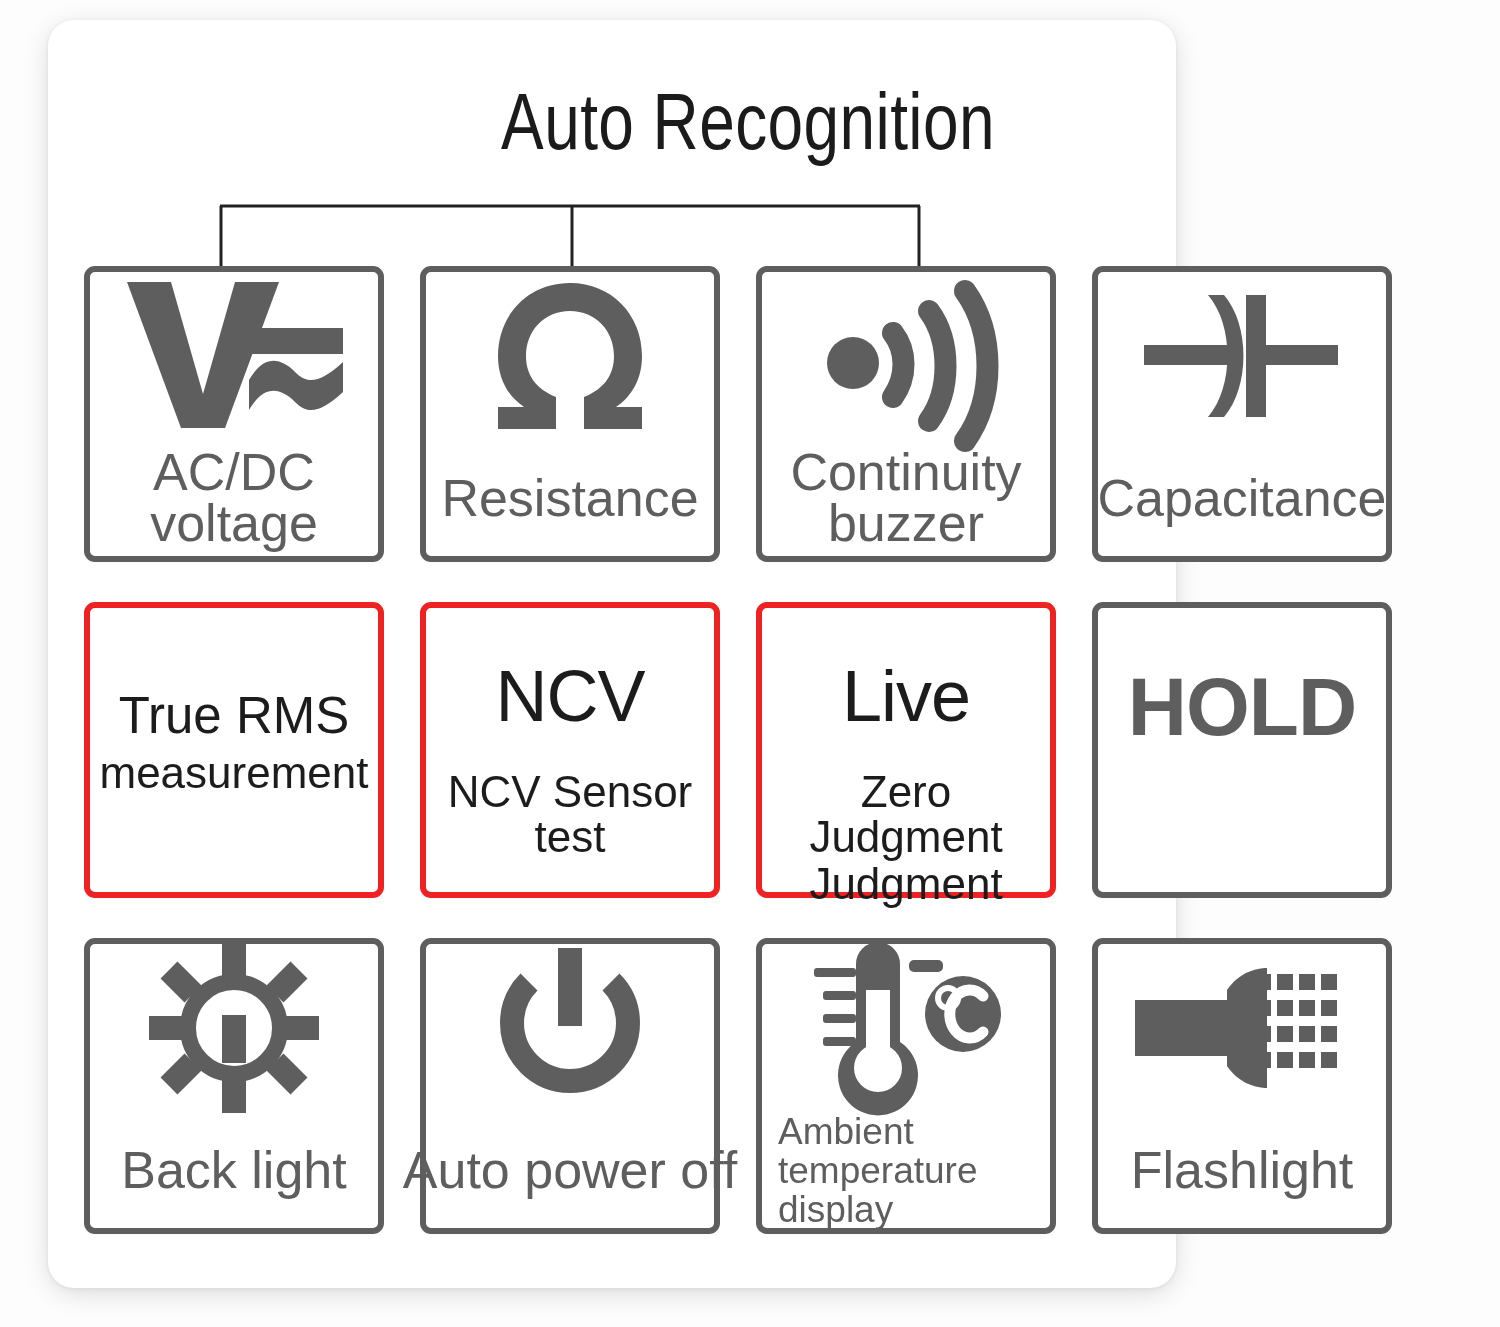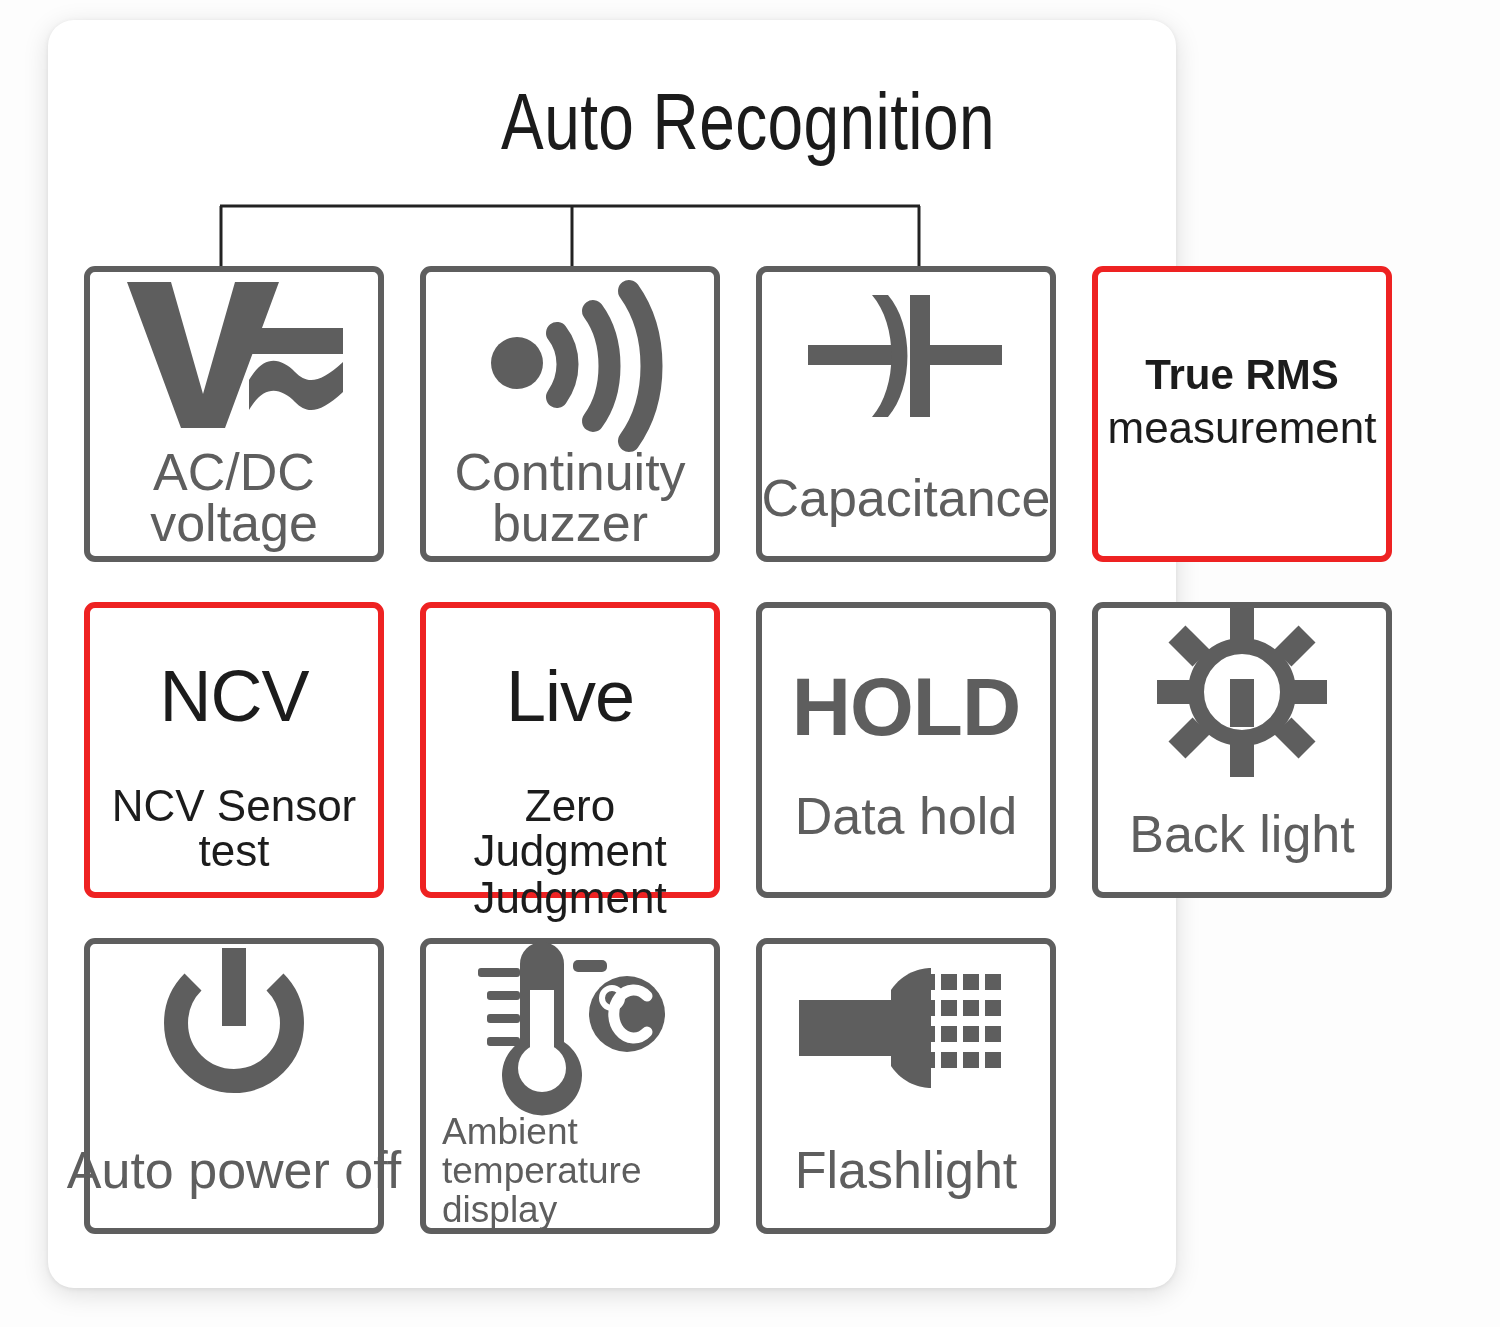--- a/index.html
+++ b/index.html
@@ -126,40 +126,40 @@
     margin-top: 52px;
     font-size: 72px;
     font-weight: 400;
     color: #1c1c1c;
     line-height: 1;
     letter-spacing: -1px;
     text-align: center;
     white-space: nowrap;
   }
   .card.textcard .big.thin {
-    font-weight: 700;
-    font-size: 42px;
+    font-weight: 400;
+    font-size: 51px;
     margin-top: 82px;
     letter-spacing: 0;
   }
   .card.textcard .big.gray {
     color: #5e5e5e;
     font-weight: 700;
     font-size: 82px;
     margin-top: 58px;
   }
   .card.textcard .sub {
     margin-top: 10px;
     font-size: 44px;
     font-weight: 400;
     color: #1c1c1c;
     line-height: 1.02;
     text-align: center;
   }
-  .card.textcard .sub.spaced { margin-top: 52px; }
+  .card.textcard .sub.spaced { margin-top: 38px; }
   .card.textcard .sub.gray {
     color: #5e5e5e;
     font-size: 52px;
     margin-top: 42px;
   }
 
   .small-label {
     font-size: 37px;
     line-height: 1.06;
     color: #5e5e5e;
@@ -194,20 +194,33 @@
             <rect x="130" y="52" width="94" height="26"></rect>
             <path d="M130,104 c14,-24 30,-24 46,-8 c12,12 24,12 48,-10 l0,30 c-24,22 -36,22 -48,10 c-16,-16 -32,-16 -46,8 Z"></path>
           </svg>
         </div>
         <div class="labels">
           <div class="label">AC/DC</div>
           <div class="label">voltage</div>
         </div>
       </div>
 
+      <div class="card">
+        <div class="icon-wrap">
+          <svg width="160" height="150" viewBox="0 0 160 150" fill="#5e5e5e">
+            <path d="M80,2 C122,2 152,34 152,75 C152,99 141,116 126,126 L152,126 L152,148 L94,148 L94,116
+                     C114,108 124,94 124,75 C124,50 106,30 80,30 C54,30 36,50 36,75 C36,94 46,108 66,116
+                     L66,148 L8,148 L8,126 L34,126 C19,116 8,99 8,75 C8,34 38,2 80,2 Z"></path>
+          </svg>
+        </div>
+        <div class="labels">
+          <div class="label">Resistance</div>
+          <div class="label"></div>
+        </div>
+      </div>
 
       <div class="card">
         <div class="icon-wrap">
           <svg width="170" height="150" viewBox="0 0 170 150" fill="none" stroke="#5e5e5e">
             <circle cx="32" cy="82" r="26" fill="#5e5e5e" stroke="none"></circle>
             <path d="M72,52 C86,70 86,96 72,116" stroke-width="22" stroke-linecap="round"></path>
             <path d="M108,30 C130,60 130,110 108,140" stroke-width="22" stroke-linecap="round"></path>
             <path d="M144,10 C174,52 174,118 144,160" stroke-width="22" stroke-linecap="round"></path>
           </svg>
         </div>
@@ -243,21 +256,20 @@
       </div>
 
       <div class="card red textcard">
         <div class="big">Live</div>
         <div class="sub spaced">Zero Judgment</div>
         <div class="sub" style="margin-top:2px">Judgment</div>
       </div>
 
       <div class="card textcard">
         <div class="big gray">HOLD</div>
-        <div class="sub gray">Data hold</div>
       </div>
 
       <div class="card">
         <div class="icon-wrap">
           <svg width="170" height="170" viewBox="0 0 170 170" fill="#5e5e5e">
             <circle cx="85" cy="85" r="46" fill="none" stroke="#5e5e5e" stroke-width="16"></circle>
             <rect x="73" y="72" width="24" height="48"></rect>
             <rect x="73" y="0" width="24" height="34"></rect>
             <rect x="73" y="136" width="24" height="34"></rect>
             <rect x="0" y="73" width="34" height="24"></rect>

